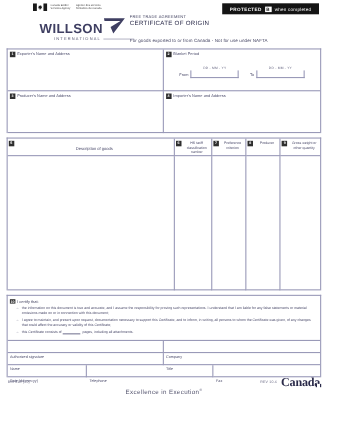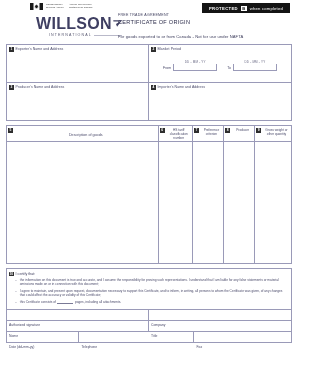--- a/index.html
+++ b/index.html
@@ -57,21 +57,21 @@
     position: absolute;
     left: 30px;
     top: 16px;
     width: 86px;
   }
   .willson-row {
     display: flex;
     align-items: flex-end;
   }
   .willson-name {
-    font-size: 16px;
+    font-size: 12px;
     font-weight: bold;
     letter-spacing: .3px;
     color: #3f3f62;
     line-height: 1;
     font-family: "Liberation Sans", sans-serif;
   }
   .willson-swoosh {
     width: 20px;
     height: 15px;
     margin-left: 1px;
@@ -514,14 +514,24 @@
       </div>
       <div class="cell w-425 sig-cell">
         <span class="sig-lbl">Telephone</span>
       </div>
       <div class="cell w-34 sig-cell">
         <span class="sig-lbl">Fax</span>
       </div>
     </div>
   </div>
 
+  <div class="footer">
+    <div class="formno">BSF815 (20)</div>
+    <div class="revno">REV 10-6</div>
+    <div class="tagline">
+      <span>Excellence in Execution</span><sup>®</sup>
+    </div>
+    <div class="canada-wordmark">
+      <span>Canada</span><span class="flagdot"></span>
+    </div>
+  </div>
 
 </div>
 
 </body></html>

